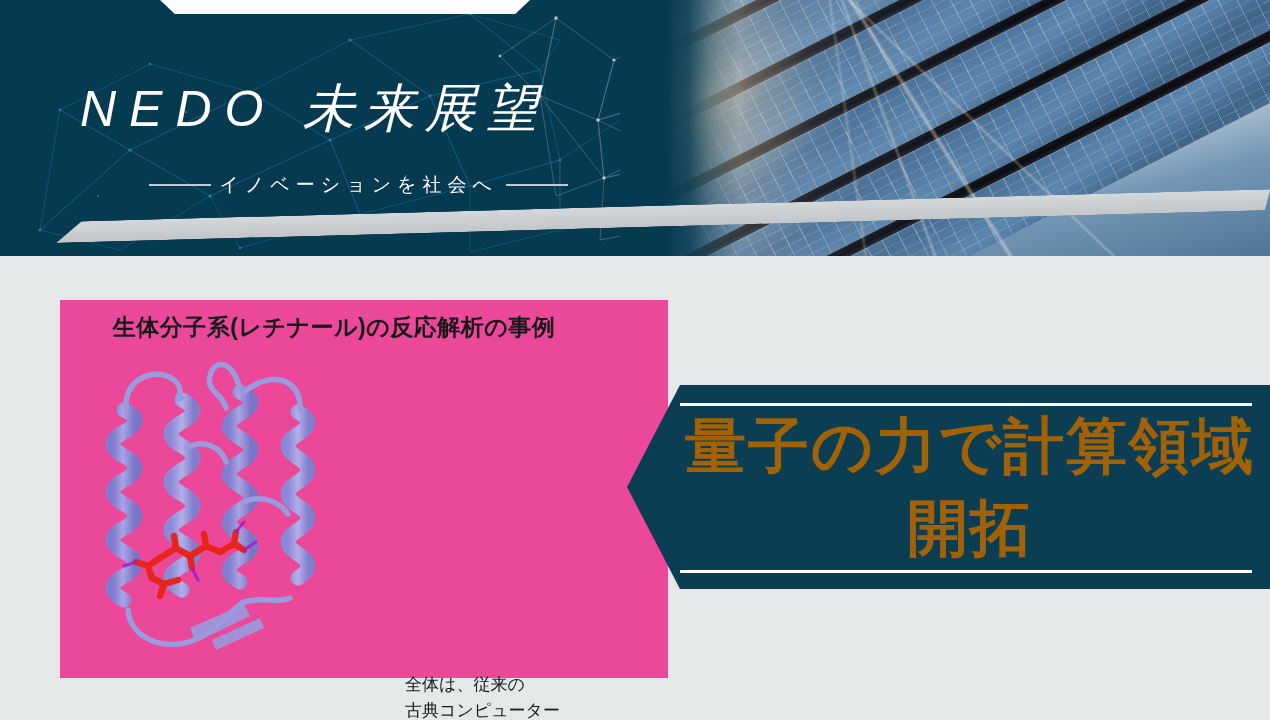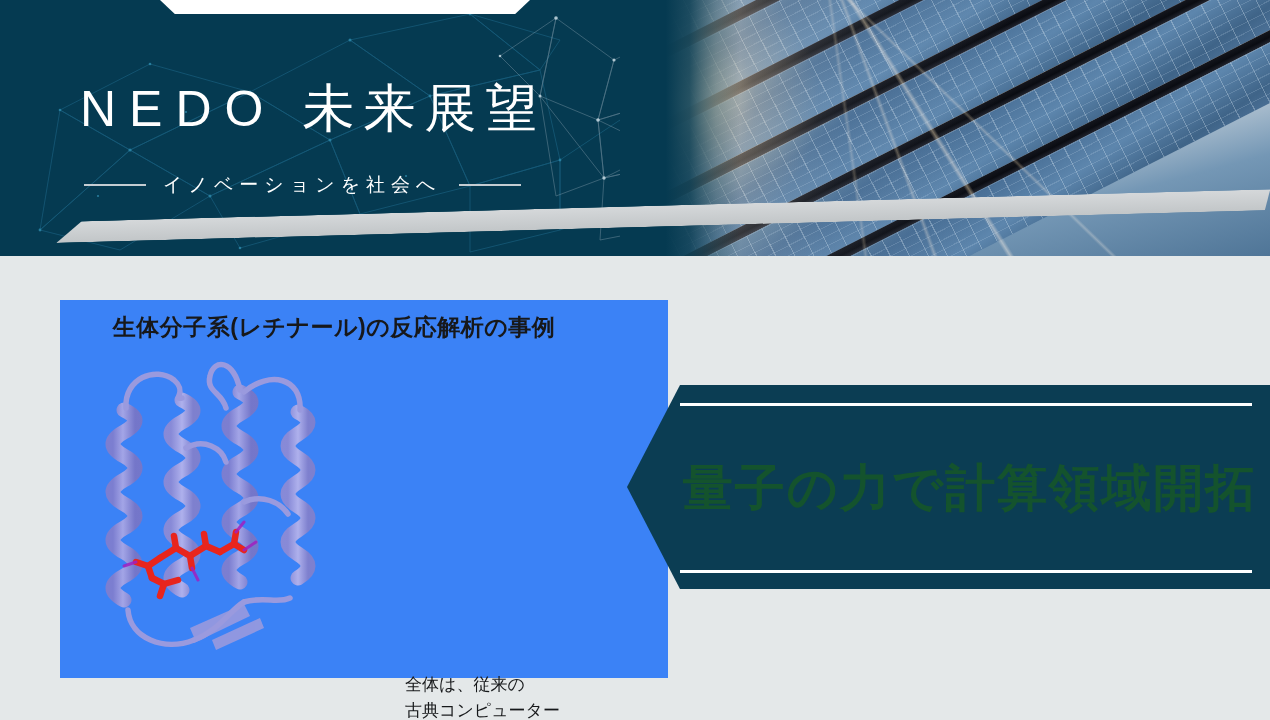--- a/index.html
+++ b/index.html
@@ -58,52 +58,52 @@
              background:linear-gradient(to bottom,#d5d8da,#c2c6c8);
              clip-path:polygon(26px 0, 100% 0, calc(100% - 6px) 100%, 0 100%);
              transform:rotate(-1.55deg); transform-origin:left center; }
 
   
   #hdr-notch { position:absolute; left:160px; top:0; width:370px; height:14px; z-index:7;
                background:#ffffff; clip-path:polygon(0 0, 100% 0, 96% 100%, 4% 100%); }
 
   
   #brand { position:absolute; left:0; top:0; width:700px; height:256px; z-index:5; }
-  #brand-main { position:absolute; left:80px; top:82px; display:flex; align-items:baseline; gap:26px; }
+  #brand-main { position:absolute; left:80px; top:82px; display:flex; align-items:baseline; gap:26px;font-style:italic; }
   #brand-nedo { color:#ffffff; font-size:50px; letter-spacing:13px; font-weight:400; line-height:1; }
   #brand-jp   { color:#ffffff; font-size:52px; letter-spacing:9px; font-weight:500; line-height:1; }
-  #brand-sub { position:absolute; left:84px; top:172px; width:470px;
-               display:flex; align-items:center; gap:17px; }
+  #brand-sub { position:absolute; left:98px; top:172px; width:470px;
+               display:flex; align-items:center; gap:8px;justify-content:flex-end; }
   .rule { flex:0 0 62px; height:2px; background:#c4ccd2; }
   #brand-sub-text { color:#ffffff; font-size:19px; letter-spacing:6px; white-space:nowrap; }
 
   
   #figure-card { position:absolute; left:60px; top:300px; width:608px; height:378px;
-                 background:#3b82f6; }
+                 background:#ec4899; }
   #fig-title { position:absolute; left:0; top:12px; width:548px; text-align:center;
                font-size:23px; font-weight:700; color:#17181a; letter-spacing:.5px; }
 
   
   #protein { position:absolute; left:34px; top:52px; width:248px; height:310px; }
   #protein svg { display:block; }
 
   
   #fig-note-1 { position:absolute; left:345px; top:372px; font-size:17px; line-height:1.52;
                 color:#16181a; white-space:pre-line; }
 
   
   #banner { position:absolute; left:627px; top:385px; width:643px; height:204px;
             background:#0b3d53; clip-path:polygon(53px 0, 100% 0, 100% 100%, 53px 100%, 0 50%); }
   #banner-rule-top { position:absolute; left:680px; top:403px; width:572px; height:3px;
                      background:#ffffff; z-index:3; }
   #banner-rule-bottom { position:absolute; left:680px; top:570px; width:572px; height:3px;
                      background:#ffffff; z-index:3; }
   #banner-text { position:absolute; left:680px; top:440px; width:580px; height:96px; z-index:3;
                  display:flex; align-items:center; justify-content:center;
-                 color:#14532d; font-size:50px; font-weight:700; letter-spacing:2px;text-align:center; }
+                 color:#a16207; font-size:61px; font-weight:700; letter-spacing:2px;text-align:center; }
 </style>
 </head>
 <body>
 
 <div id="stage">
 
   <div id="header">
 
     <div id="hdr-left">
       <svg id="hdr-net" viewBox="0 0 700 256">

